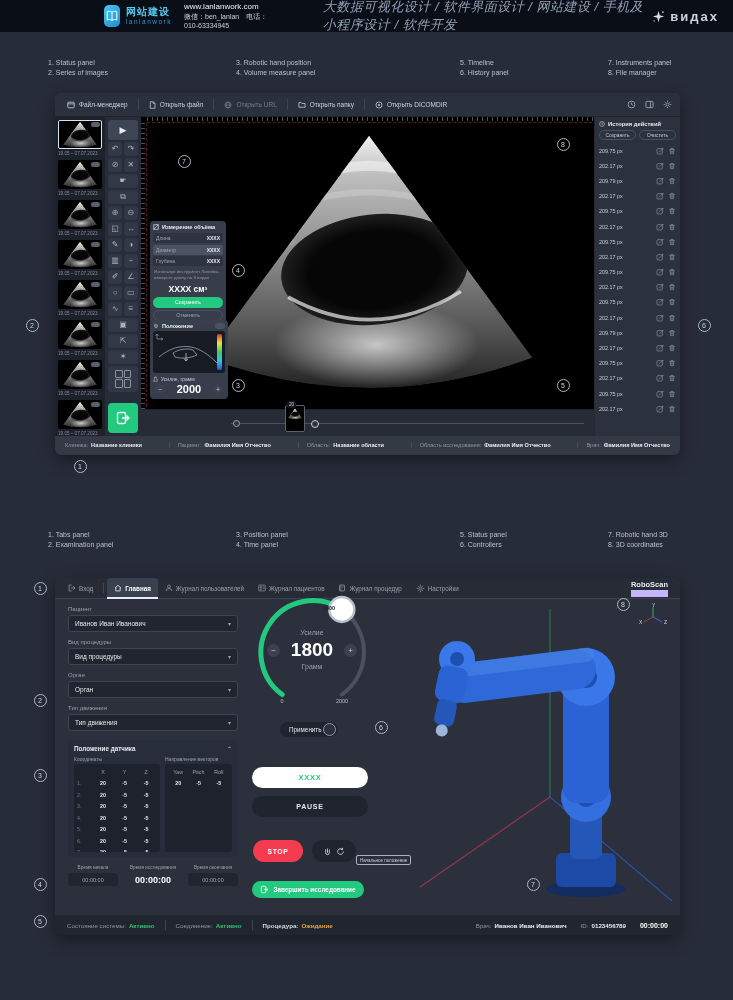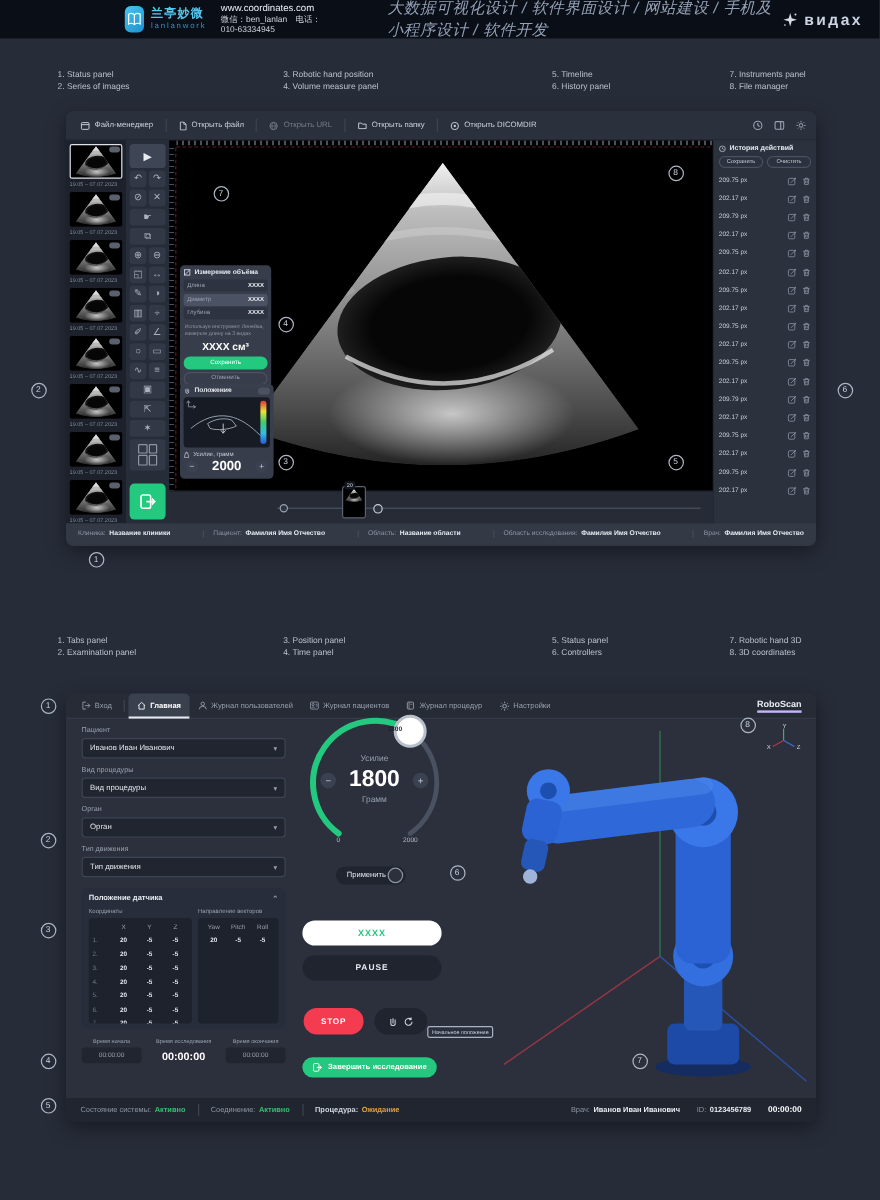--- a/index.html
+++ b/index.html
@@ -103,21 +103,21 @@
   .sb-group + .sb-group { border-left:1px solid #454c59; padding-left:8px; }
   .sb-lab { font-size:5.6px; color:#8d96a5; }
   .sb-val { font-size:5.6px; font-weight:bold; color:#e9edf3; }
 
   
   #card2 { left:55px; top:578px; width:625px; height:357px; background:#2b303c; }
   .tabbar { height:21px; display:flex; align-items:center; padding:0 6px; border-bottom:1px solid #3a4150; border-radius:6px 6px 0 0; background:#262b36; }
   .tab { display:flex; align-items:center; gap:3px; font-size:6.3px; color:#97a0ae; padding:0 7px; height:21px; white-space:nowrap; }
   .tab.active { background:#39404e; color:#fff; font-weight:bold; box-shadow:inset 0 -2px 0 #e8ecf2; border-radius:4px 4px 0 0; }
   .tab-sep { width:1px; height:10px; background:#3d4450; margin:0 3px; }
-  .rb-logo { margin-left:auto; font-size:7.5px; font-weight:bold; color:#e8ecf2; border-bottom:2px solid #c4b5fd; padding-bottom:1px; margin-right:6px; }
+  .rb-logo { margin-left:auto; font-size:7.5px; font-weight:bold; color:#e8ecf2; border-bottom:7px solid #c4b5fd; padding-bottom:1px; margin-right:6px; }
   .r-main { position:relative; height:316px; }
   .f-label { font-size:6px; color:#97a0ae; margin:7px 0 3px; }
   .f-select { height:17px; background:#20252f; border:1px solid #3d4452; border-radius:3px; display:flex; align-items:center; padding:0 6px; font-size:6.5px; color:#e1e5ec; }
   .f-select .chev { margin-left:auto; color:#97a0ae; font-size:6px; }
   .leftcol { position:absolute; left:13px; top:0; width:170px; }
   .sensor { position:absolute; left:13px; top:141px; width:170px; height:117px; background:#272d3a; border-radius:5px; padding:5px 6px; }
   .sn-head { display:flex; font-size:6.3px; font-weight:bold; color:#e6eaf0; }
   .sn-head .chev { margin-left:auto; color:#97a0ae; font-size:6px; }
   .sn-cols { display:flex; gap:5px; margin-top:4px; }
   .sn-title { font-size:5px; color:#97a0ae; margin-bottom:2px; }
@@ -165,25 +165,25 @@
 </head>
 <body>
 
 <div class="site-header">
   <span class="logo-badge ic">
     <svg width="14" height="14" viewBox="0 0 14 14">
         <path d="M7 3.2 C5.2 2 3.4 2 2.2 2.8 V11 C3.4 10.2 5.2 10.2 7 11.4 C8.8 10.2 10.6 10.2 11.8 11 V2.8 C10.6 2 8.8 2 7 3.2 Z M7 3.2 V11.4" fill="none" stroke="#fff" stroke-width="1"></path>
       </svg>
   </span>
   <div class="brand">
-    <div class="brand-cn">兰亭妙微</div>
+    <div class="brand-cn">网站建设</div>
     <div class="brand-en">lanlanwork</div>
   </div>
   <div class="contact">
-    <div class="l1">www.coordinates.com</div>
+    <div class="l1">www.lanlanwork.com</div>
     <div class="l2">微信：ben_lanlan　电话：010-63334945</div>
   </div>
   <div class="services">大数据可视化设计 / 软件界面设计 / 网站建设 / 手机及小程序设计 / 软件开发</div>
   <div class="collect">
     <span class="ic">
       <svg width="15" height="15" viewBox="0 0 24 24">
           <path d="M12 3 L14 10 L21 12 L14 14 L12 21 L10 14 L3 12 L10 10 Z" fill="#d6dde8"></path>
           <circle cx="19" cy="5" r="1.3" fill="#d6dde8"></circle>
           <circle cx="5" cy="19" r="1.1" fill="#d6dde8"></circle>
         </svg>

